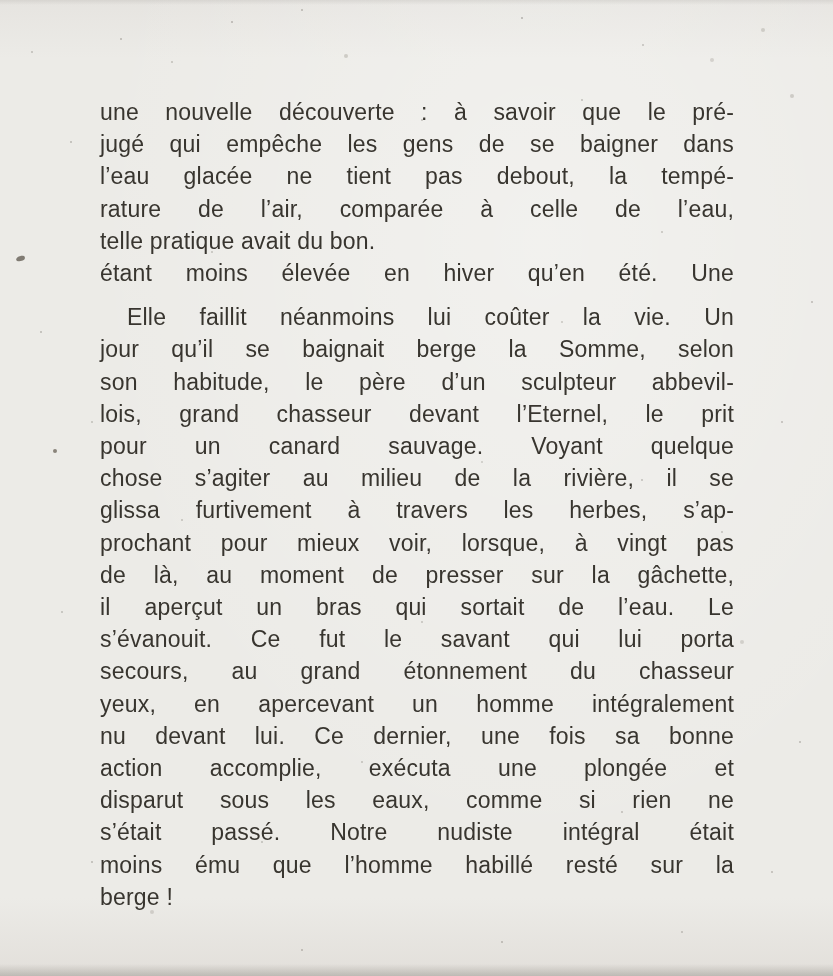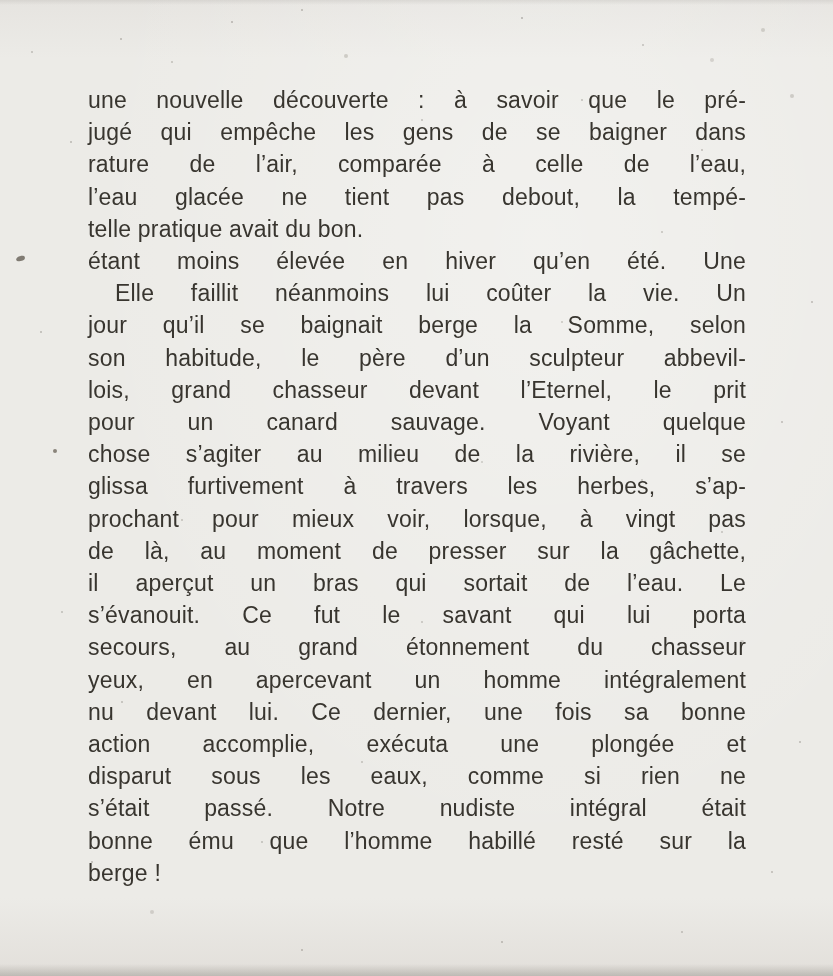--- a/index.html
+++ b/index.html
@@ -20,21 +20,21 @@
   .textblock {
     position: absolute;
     left: 88px;
     top: 84px;
     width: 658px;
     color: #38352f;
     font-size: 23px;
     line-height: 32.2px;
     letter-spacing: 0.2px;
   }
-  .para { margin: 0; padding: 0; }
+  .para { margin: 12px; padding: 0; }
   .line {
     text-align: justify;
     text-align-last: justify;
     -moz-text-align-last: justify;
   }
   .line.last {
     text-align-last: left;
     -moz-text-align-last: left;
   }
   .line.indent { text-indent: 27px; }
@@ -127,22 +127,22 @@
 <div class="page">
   <div class="top-edge"></div>
   <div class="speckles"></div>
   <div class="ink-speck"></div>
   <div class="stray-dot"></div>
 
   <div class="textblock">
     <div class="para">
       <div class="line">une nouvelle découverte : à savoir que le pré-</div>
       <div class="line">jugé qui empêche les gens de se baigner dans</div>
+      <div class="line">l’eau glacée ne tient pas debout, la tempé-</div>
       <div class="line">rature de l’air, comparée à celle de l’eau,</div>
-      <div class="line">l’eau glacée ne tient pas debout, la tempé-</div>
       <div class="line last">telle pratique avait du bon.</div>
       <div class="line">étant moins élevée en hiver qu’en été. Une</div>
     </div>
     <div class="para">
       <div class="line indent">Elle faillit néanmoins lui coûter la vie. Un</div>
       <div class="line">jour qu’il se baignait berge la Somme, selon</div>
       <div class="line">son habitude, le père d’un sculpteur abbevil-</div>
       <div class="line">lois, grand chasseur devant l’Eternel, le prit</div>
       <div class="line">pour un canard sauvage. Voyant quelque</div>
       <div class="line">chose s’agiter au milieu de la rivière, il se</div>
@@ -150,19 +150,19 @@
       <div class="line">prochant pour mieux voir, lorsque, à vingt pas</div>
       <div class="line">de là, au moment de presser sur la gâchette,</div>
       <div class="line">il aperçut un bras qui sortait de l’eau. Le</div>
       <div class="line">s’évanouit. Ce fut le savant qui lui porta</div>
       <div class="line">secours, au grand étonnement du chasseur</div>
       <div class="line">yeux, en apercevant un homme intégralement</div>
       <div class="line">nu devant lui. Ce dernier, une fois sa bonne</div>
       <div class="line">action accomplie, exécuta une plongée et</div>
       <div class="line">disparut sous les eaux, comme si rien ne</div>
       <div class="line">s’était passé. Notre nudiste intégral était</div>
-      <div class="line">bonne ému que l’homme habillé resté sur la</div>
+      <div class="line">moins ému que l’homme habillé resté sur la</div>
       <div class="line last">berge !</div>
     </div>
   </div>
 
   <div class="bottom-edge"></div>
 </div>
 
 </body></html>

